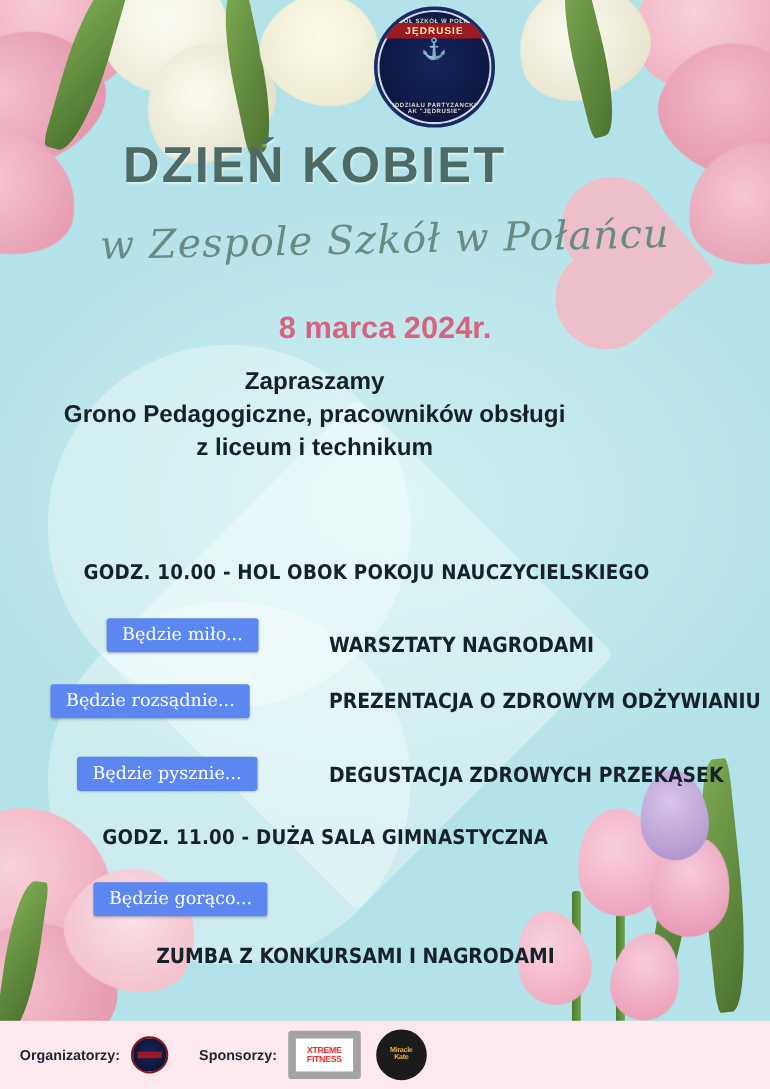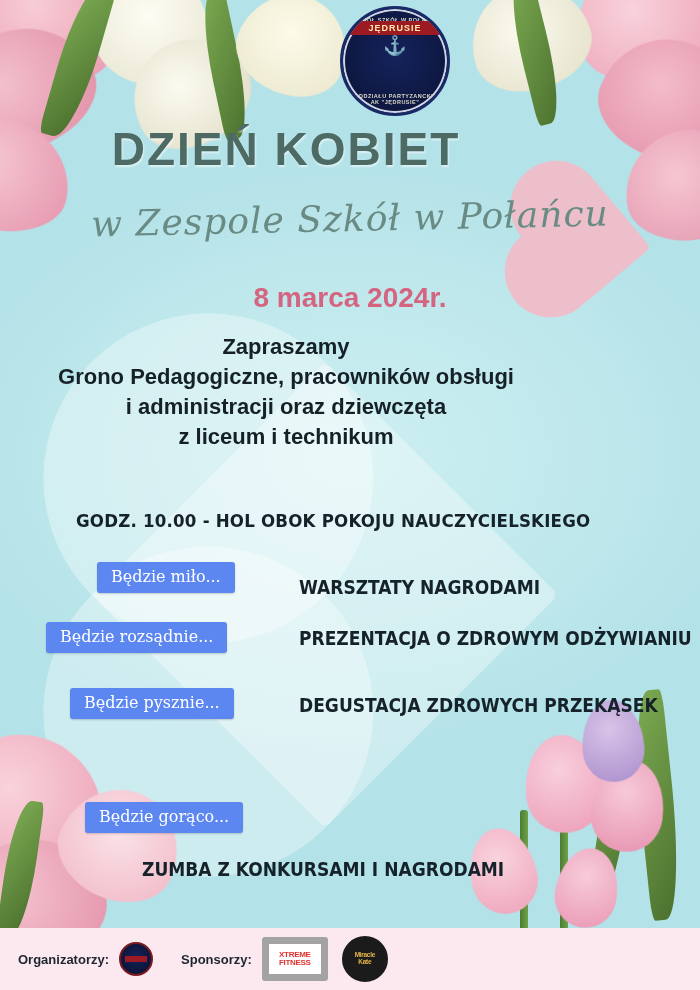--- a/index.html
+++ b/index.html
@@ -332,35 +332,35 @@
     <div class="ring-bot">IM. ODDZIAŁU PARTYZANCKIEGO AK "JĘDRUSIE"</div>
   </div>
 
   <div class="title">DZIEŃ KOBIET</div>
   <div class="subtitle">w Zespole Szkół w Połańcu</div>
   <div class="date">8 marca 2024r.</div>
 
   <div class="invite">
     <div>Zapraszamy</div>
     <div>Grono Pedagogiczne, pracowników obsługi</div>
-    <div>i administracji oraz dziewczęta</div>
     <div>z liceum i technikum</div>
   </div>
 
   <div class="place-line place1">GODZ. 10.00 - HOL OBOK POKOJU NAUCZYCIELSKIEGO</div>
 
   <div class="chip chip1">Będzie miło...</div>
   <div class="act act1">WARSZTATY NAGRODAMI</div>
 
   <div class="chip chip2">Będzie rozsądnie...</div>
   <div class="act act2">PREZENTACJA O ZDROWYM ODŻYWIANIU</div>
 
   <div class="chip chip3">Będzie pysznie...</div>
   <div class="act act3">DEGUSTACJA ZDROWYCH PRZEKĄSEK</div>
 
+  <div class="place-line place2">GODZ. 11.00 - DUŻA SALA GIMNASTYCZNA</div>
 
   <div class="chip chip4">Będzie gorąco...</div>
   <div class="act act4">ZUMBA Z KONKURSAMI I NAGRODAMI</div>
 
   <div class="footer">
     <span class="lbl">Organizatorzy:</span>
     <span class="f-logo"></span>
     <span class="lbl">Sponsorzy:</span>
     <span class="sp-logo">XTREME FITNESS</span>
     <span class="sp-logo dark">Miracle Kate</span>

